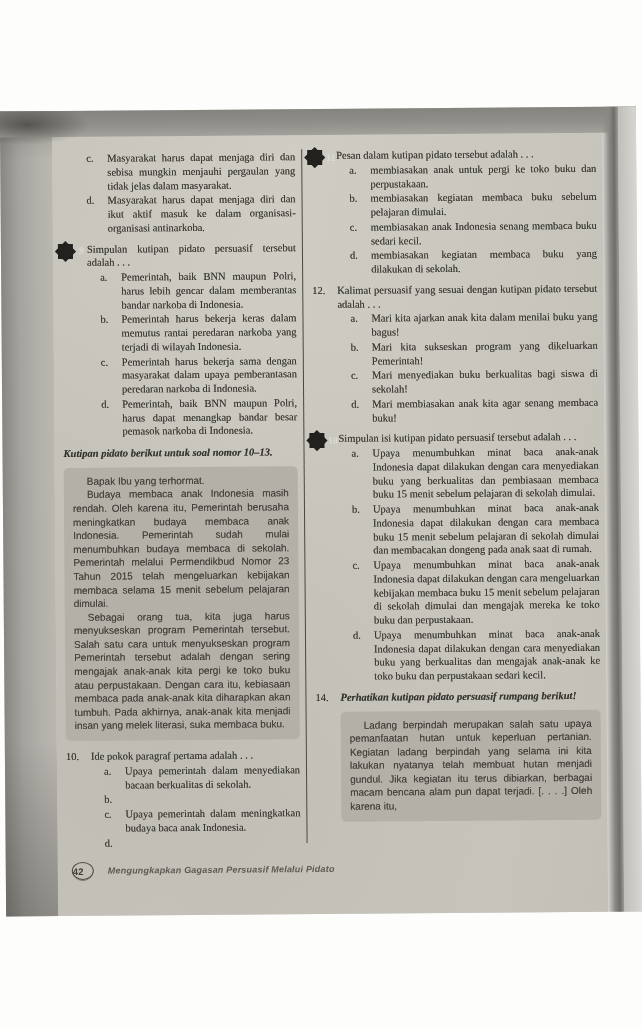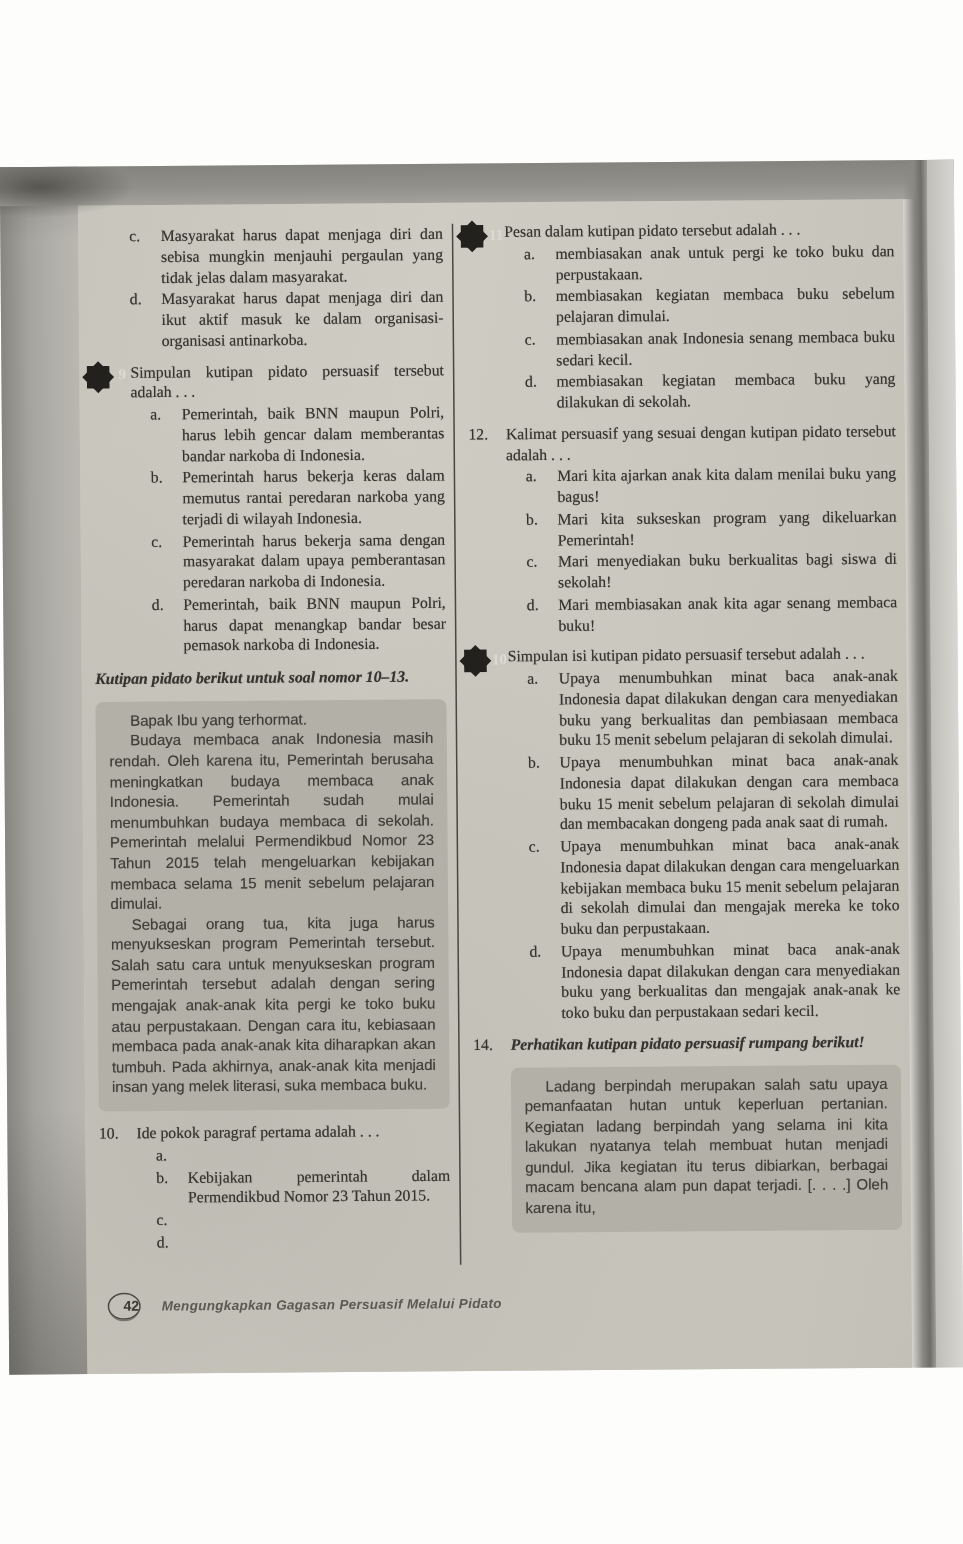--- a/index.html
+++ b/index.html
@@ -83,21 +83,21 @@
   }
   .quotebox p{margin:0;text-align:justify;text-indent:14px;}
 
   .footer{
     position:absolute;left:66px;bottom:36px;
     display:flex;align-items:center;
     font-family:"Liberation Sans", sans-serif;
   }
   .pagenum{
     width:20px;height:16px;border:1.6px solid #4c4a44;border-radius:50%;
-    display:flex;align-items:center;justify-content:flex-end;
+    display:flex;align-items:center;justify-content:flex-start;
     font-weight:bold;font-size:9.5px;color:#3c3a35;flex:none;
     box-shadow:0 2px 0 -1px rgba(70,68,62,0.6);
   }
   .chapter{
     margin-left:14px;font-style:italic;font-weight:bold;
     font-size:9px;color:#5c5953;letter-spacing:0.2px;
   }
 </style>
 </head>
 <body>
@@ -158,27 +158,28 @@
           <p>Budaya membaca anak Indonesia masih rendah. Oleh karena itu, Pemerintah berusaha meningkatkan budaya membaca anak Indonesia. Pemerintah sudah mulai menumbuhkan budaya membaca di sekolah. Pemerintah melalui Permendikbud Nomor 23 Tahun 2015 telah mengeluarkan kebijakan membaca selama 15 menit sebelum pelajaran dimulai.</p>
           <p>Sebagai orang tua, kita juga harus menyukseskan program Pemerintah tersebut. Salah satu cara untuk menyukseskan program Pemerintah tersebut adalah dengan sering mengajak anak-anak kita pergi ke toko buku atau perpustakaan. Dengan cara itu, kebiasaan membaca pada anak-anak kita diharapkan akan tumbuh. Pada akhirnya, anak-anak kita menjadi insan yang melek literasi, suka membaca buku.</p>
         </div>
 
         <div class="q">
           <span class="qnum">10.</span>
           <div class="qbody">
             <div class="stem">Ide pokok paragraf pertama adalah . . .</div>
             <div class="option">
               <span class="ol">a.</span>
-            </div>
-            <div class="option">
-              <span class="ol">b.</span>
-              <span class="ot">Kebijakan pemerintah dalam Permendikbud Nomor 23 Tahun 2015.</span>
-            </div>
-            <div class="option">
-              <span class="ol">c.</span>
+              <span class="ot">Upaya pemerintah dalam menyediakan bacaan berkualitas di sekolah.</span>
+            </div>
+            <div class="option">
+              <span class="ol">b.</span>
+            </div>
+            <div class="option">
+              <span class="ol">c.</span>
+              <span class="ot">Upaya pemerintah dalam meningkatkan budaya baca anak Indonesia.</span>
             </div>
             <div class="option">
               <span class="ol">d.</span>
             </div>
           </div>
         </div>
       </div>
 
       <div class="divider"></div>
 

